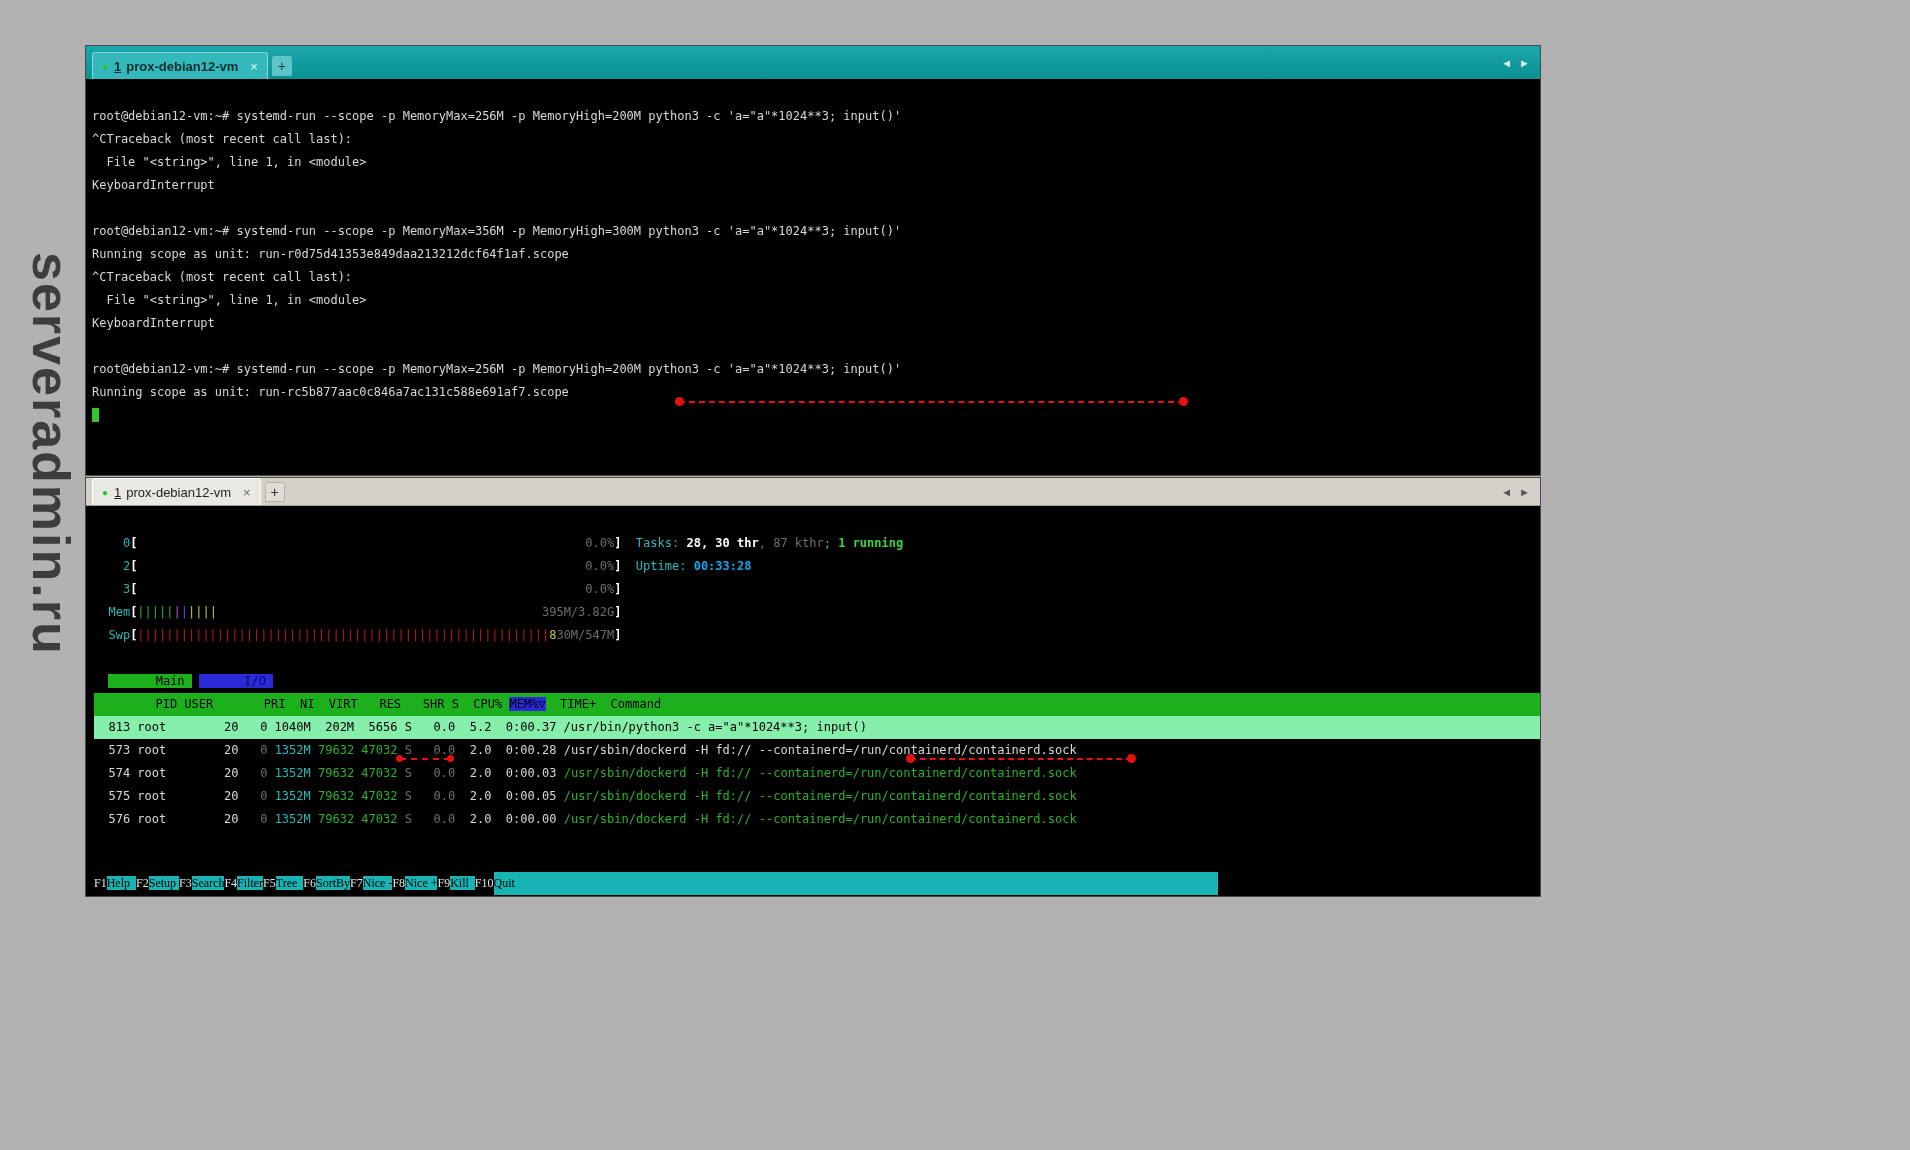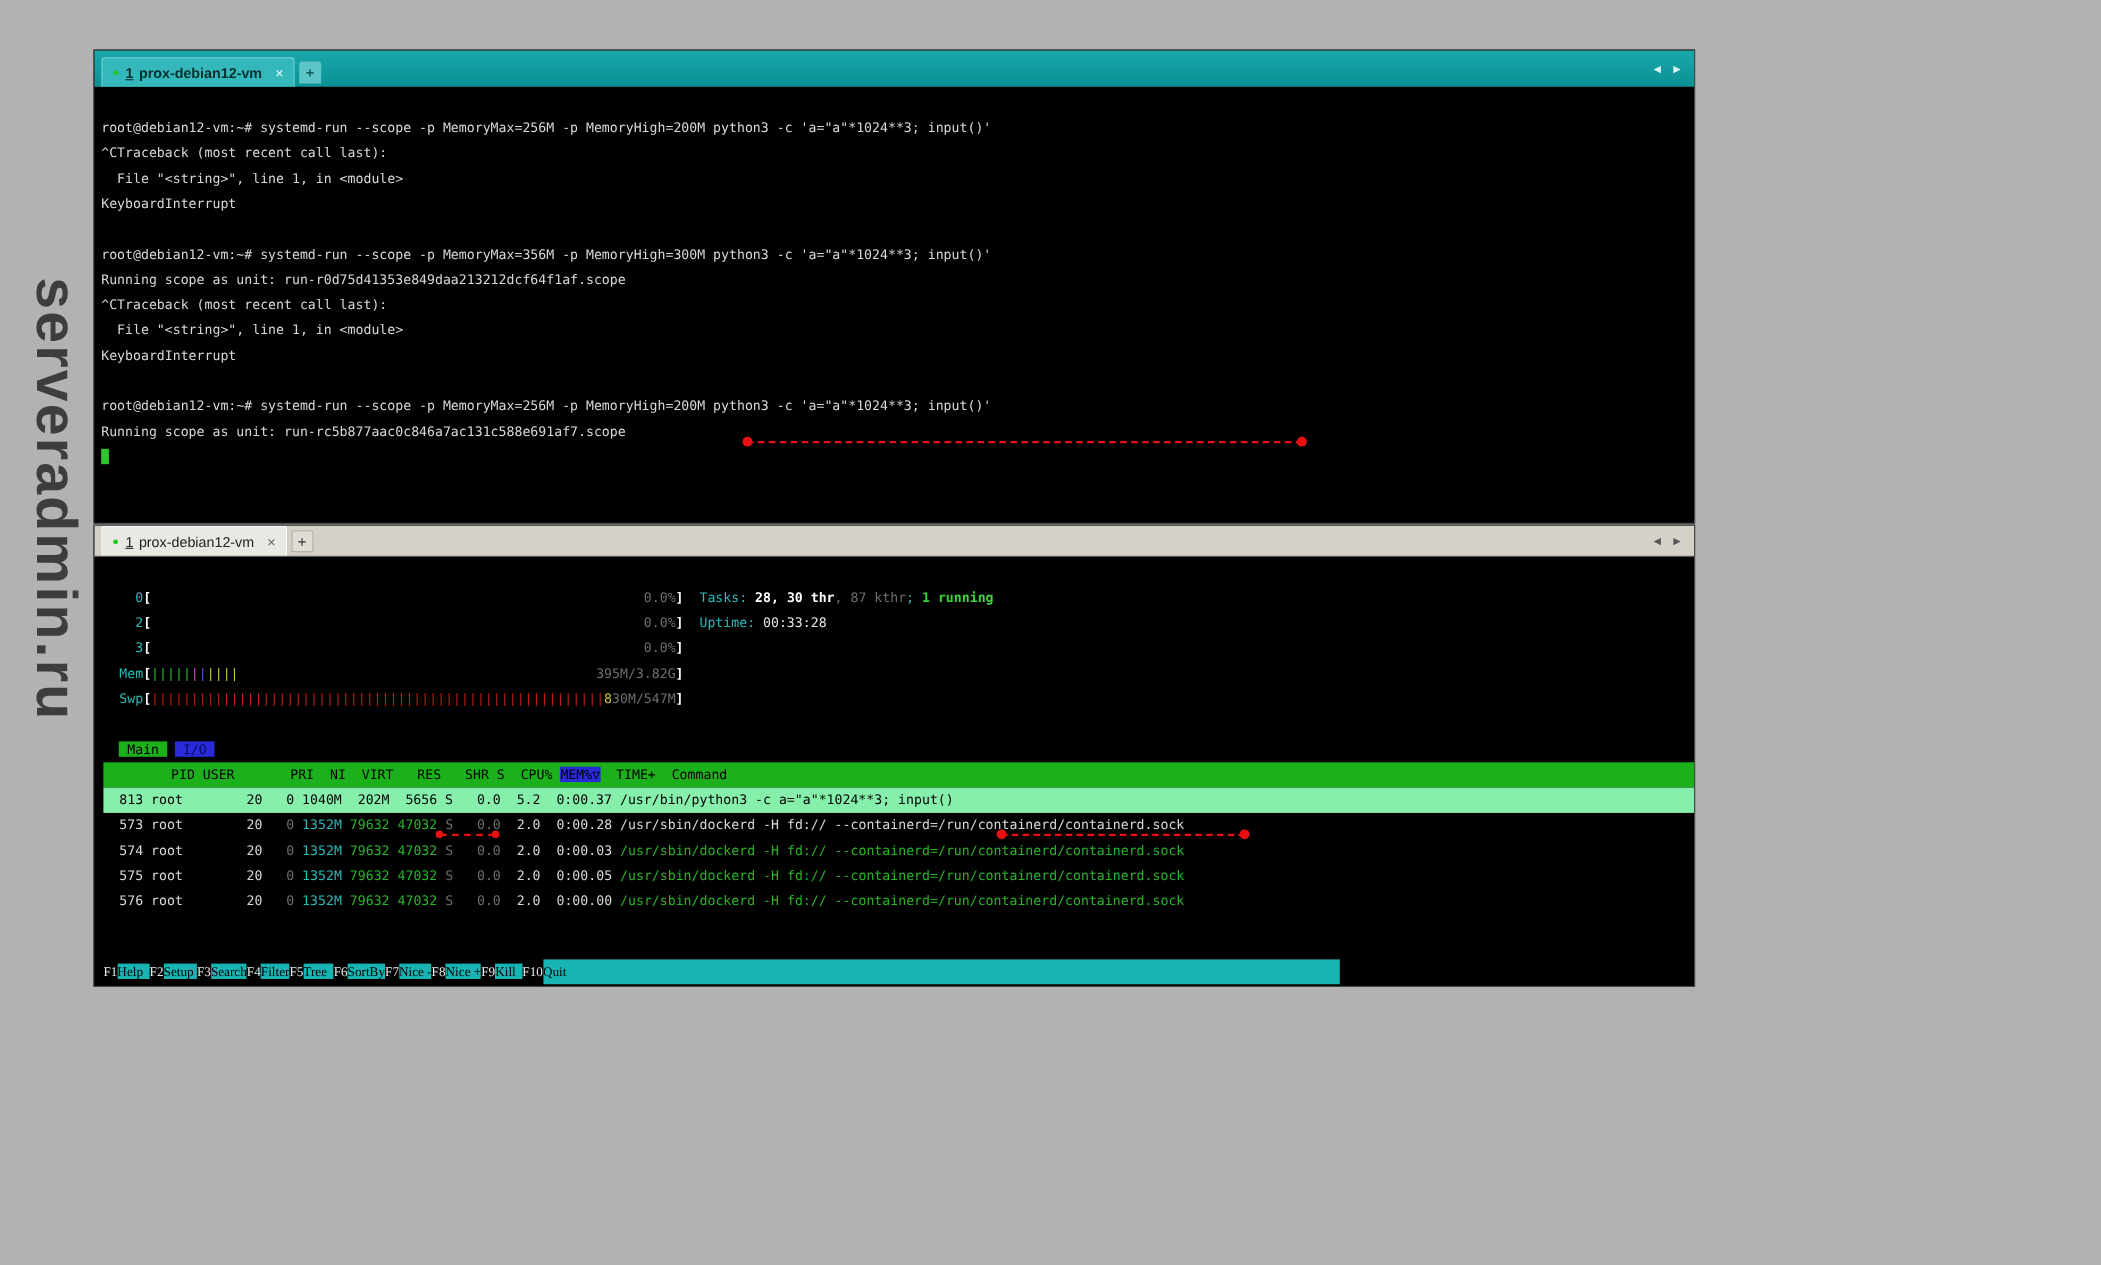--- a/index.html
+++ b/index.html
@@ -37,40 +37,40 @@
 
   .term{position:relative;background:#000;width:100%;box-sizing:border-box;overflow:hidden;
         font-family:"DejaVu Sans Mono",monospace;font-size:12px;line-height:23px;}
   .term-top{height:calc(100% - 33px);padding:26px 0 0 6px;}
   .term-bot{height:calc(100% - 28px);padding:26px 0 0 8px;}
   .tline{height:23px;white-space:pre;}
 
   .fg{color:#d8d8d8;}
   .gray{color:#6e6e6e;}
   .cyan{color:#2ab8b8;}
-  .bcyan{color:#e5e5e5;font-weight:normal;}
+  .bcyan{color:#0ea5e9;font-weight:bold;}
   .green{color:#28b428;}
   .bgreen{color:#3cd43c;font-weight:bold;}
   .bwhite{color:#ffffff;font-weight:bold;}
   .yellow{color:#c8c832;}
   .red{color:#c01818;}
   .magenta{color:#c44ac4;}
   .blue{color:#5050e8;}
   .cursor{background:#2ec82e;color:#2ec82e;}
 
   .mi{display:inline-block;width:66ch;text-align:right;white-space:pre;}
   .mi55{display:inline-block;width:55ch;text-align:right;white-space:pre;}
 
   .sel{background:#86efac;}
   .sel span{color:#000;}
   .hdrline{background:#1cb01c;padding-left:47px;}
   .hdrline span{color:#000;}
   .hdrsort{background:#2a2ad8;}
-  .tab-main{background:#1cb01c;color:#000;}
-  .tab-io{background:#2a2ad8;color:#001060;}
+  .tab-main{background:#1cb01c;color:#000;padding-left:40px;}
+  .tab-io{background:#2a2ad8;color:#001060;padding-left:38px;}
 
   .fnbar-holder{position:absolute;left:8px;right:2px;bottom:1px;font-family:Liberation Serif, serif;}
   .fnkey{color:#e8e8e8;}
   .fn{background:#18b4b4;color:#000;}
   .fnfill{display:inline-block;width:724px;}
 
   .anno{position:absolute;border-top:2px dashed #e81010;}
   .anno .d{position:absolute;width:9px;height:9px;background:#e81010;border-radius:50%;top:-6px;}
   .anno .d.sm{width:7px;height:7px;top:-5px;}
   .d.l{left:-4px;}

